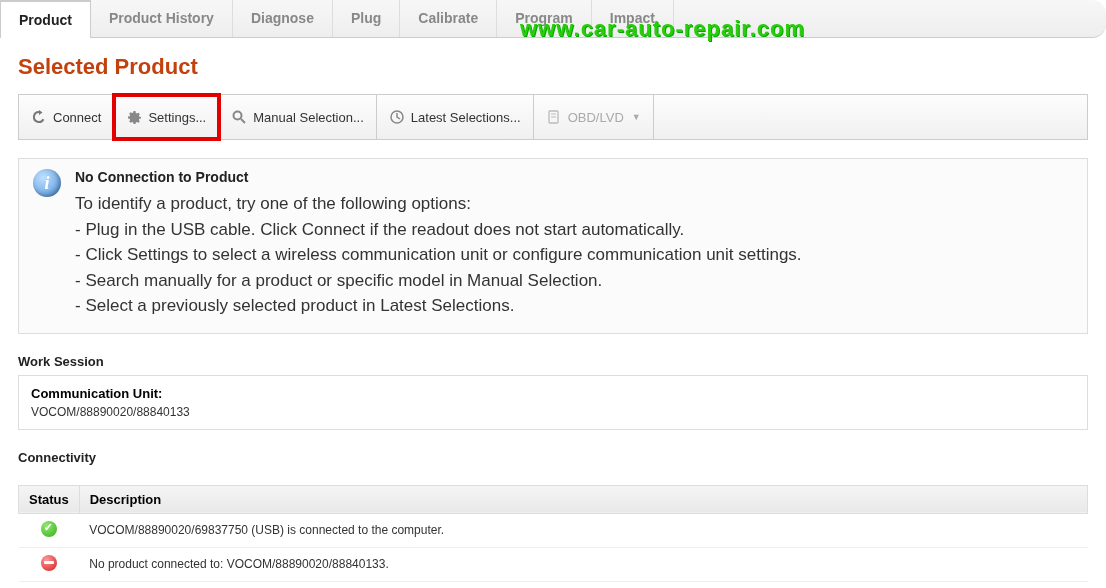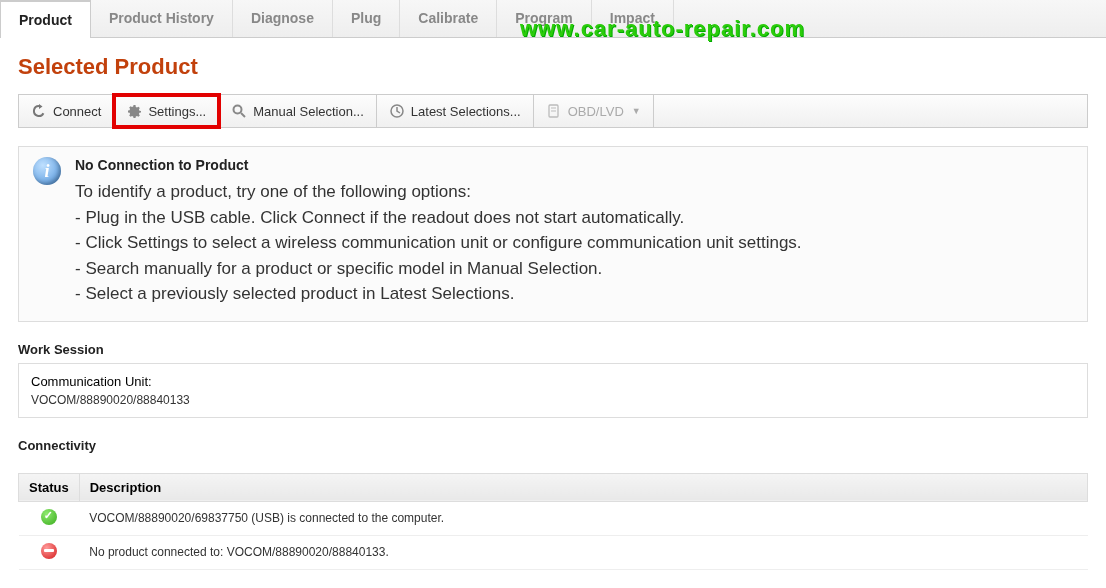--- a/index.html
+++ b/index.html
@@ -10,20 +10,21 @@
       height: 588px;
       position: relative;
       overflow: hidden;
       font-size: 13px;
     }
     .tabs {
       display: flex;
       background: linear-gradient(#f7f7f7, #eeeeee);
       border-bottom: 1px solid #ccc;
       position: relative;
+      border-radius: 14px;
     }
     .tab {
       padding: 10px 18px;
       color: #888;
       font-weight: bold;
       font-size: 14px;
       border-right: 1px solid #ddd;
       cursor: pointer;
     }
     .tab.active {
@@ -50,21 +51,21 @@
     .title {
       font-size: 22px;
       font-weight: bold;
       color: #c2410c;
       margin-bottom: 14px;
     }
     .toolbar {
       display: flex;
       border: 1px solid #ccc;
       background: linear-gradient(#fdfdfd, #f0f0f0);
-      height: 34px;
+      height: 46px;
     }
     .toolbar-btn {
       display: flex;
       align-items: center;
       padding: 0 12px;
       border-right: 1px solid #ccc;
       color: #333;
       font-size: 13px;
       cursor: pointer;
       gap: 6px;
@@ -97,21 +98,21 @@
       font-style: italic;
       font-family: Georgia, serif;
       font-size: 18px;
       box-shadow: inset -2px -2px 4px rgba(0,0,0,0.3);
       flex-shrink: 0;
     }
     .info-title { font-weight: bold; font-size: 14px; margin-bottom: 6px; color:#222;}
     .info-line { font-size: 17px; color: #333; line-height: 1.5; }
     .section-label { font-weight: bold; font-size: 13px; margin-top: 20px; margin-bottom: 6px; color:#222;}
     .section-box { border: 1px solid #ddd; padding: 10px 12px; }
-    .comm-label { font-weight: normal; font-size: 13px; margin-bottom: 4px; }
+    .comm-label { font-weight: bold; font-size: 13px; margin-bottom: 4px; }
     .comm-value { font-size: 12px; color: #333; }
     .conn-table { width: 100%; border-collapse: collapse; margin-top: 20px; }
     .conn-header th {
       text-align: left;
       font-weight: bold;
       font-size: 13px;
       background: linear-gradient(#f5f5f5, #e8e8e8);
       border: 1px solid #ddd;
       padding: 6px 10px;
     }

